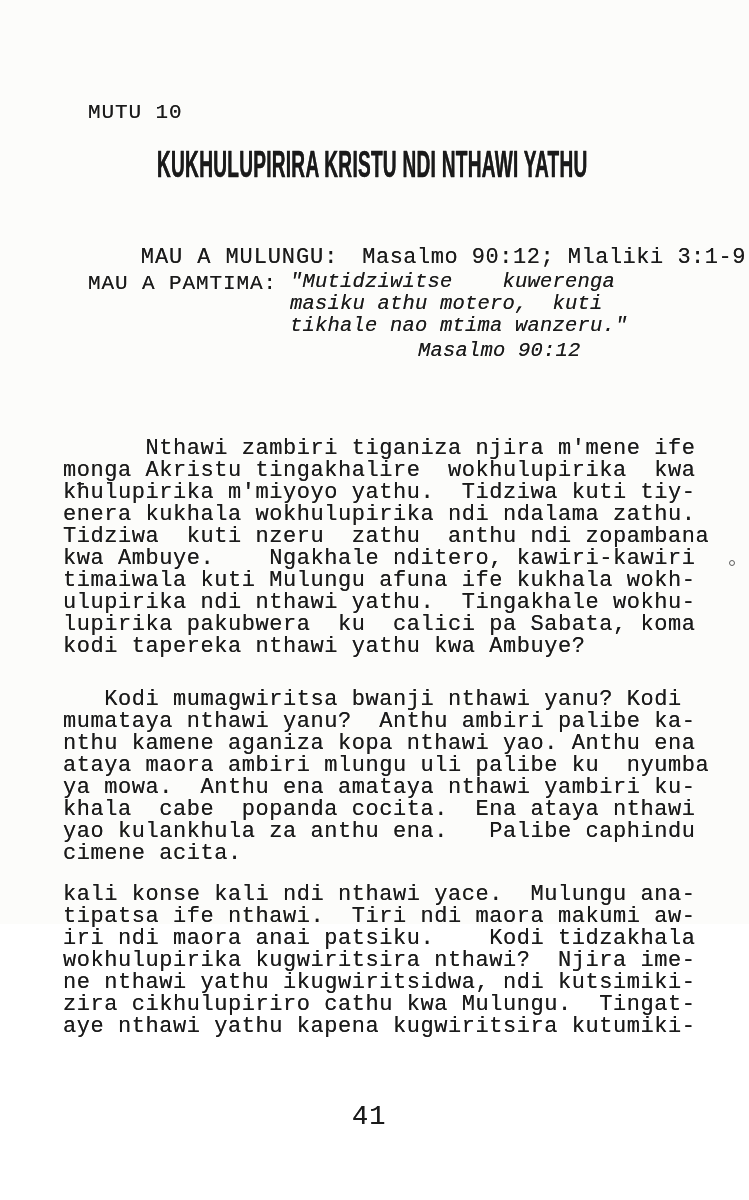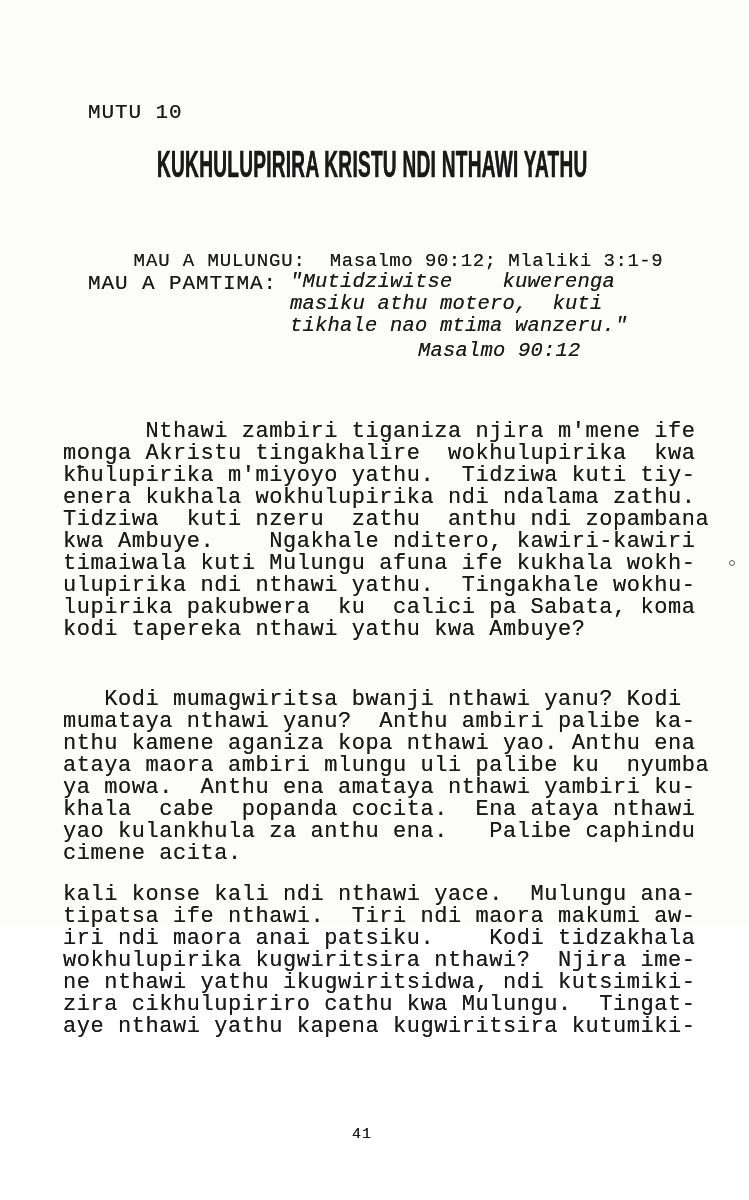--- a/index.html
+++ b/index.html
@@ -39,22 +39,22 @@
     font-size: 36px;
     line-height: 34px;
     white-space: nowrap;
     letter-spacing: 0.5px;
     transform: scaleX(0.53);
     transform-origin: left top;
     -webkit-text-stroke: 0.4px #1a1a1a;
   }
   .scripture {
     position: absolute;
-    left: 88px; top: 228px;
-    font-size: 19px;
+    left: 88px; top: 220px;
+    font-size: 22px;
     white-space: pre;
   }
   .scripture .lbl { letter-spacing: 0.9px; }
   .scripture .val { margin-left: 24px; letter-spacing: 0.5px; }
   .mv-label {
     position: absolute;
     left: 88px; top: 272px;
     font-size: 21px;
     letter-spacing: 0.9px;
     white-space: pre;
@@ -77,27 +77,27 @@
     white-space: pre;
   }
   .para {
     position: absolute;
     left: 63px;
     font-size: 22px;
     line-height: 22px;
     letter-spacing: 0.55px;
   }
   .para .tline { white-space: pre; }
-  .p1 { top: 421px; }
+  .p1 { top: 438px; }
   .p2 { top: 689px; }
   .p3 { top: 884px; }
   .pagenum {
     position: absolute;
-    left: 352px; top: 1126px;
-    font-size: 15px;
+    left: 352px; top: 1102px;
+    font-size: 27px;
     letter-spacing: 1px;
     white-space: pre;
   }
   .speck {
     position: absolute;
     left: 729px; top: 560px;
     width: 4px; height: 4px;
     border: 1px solid rgba(45,45,45,0.75);
     border-radius: 50%;
   }

